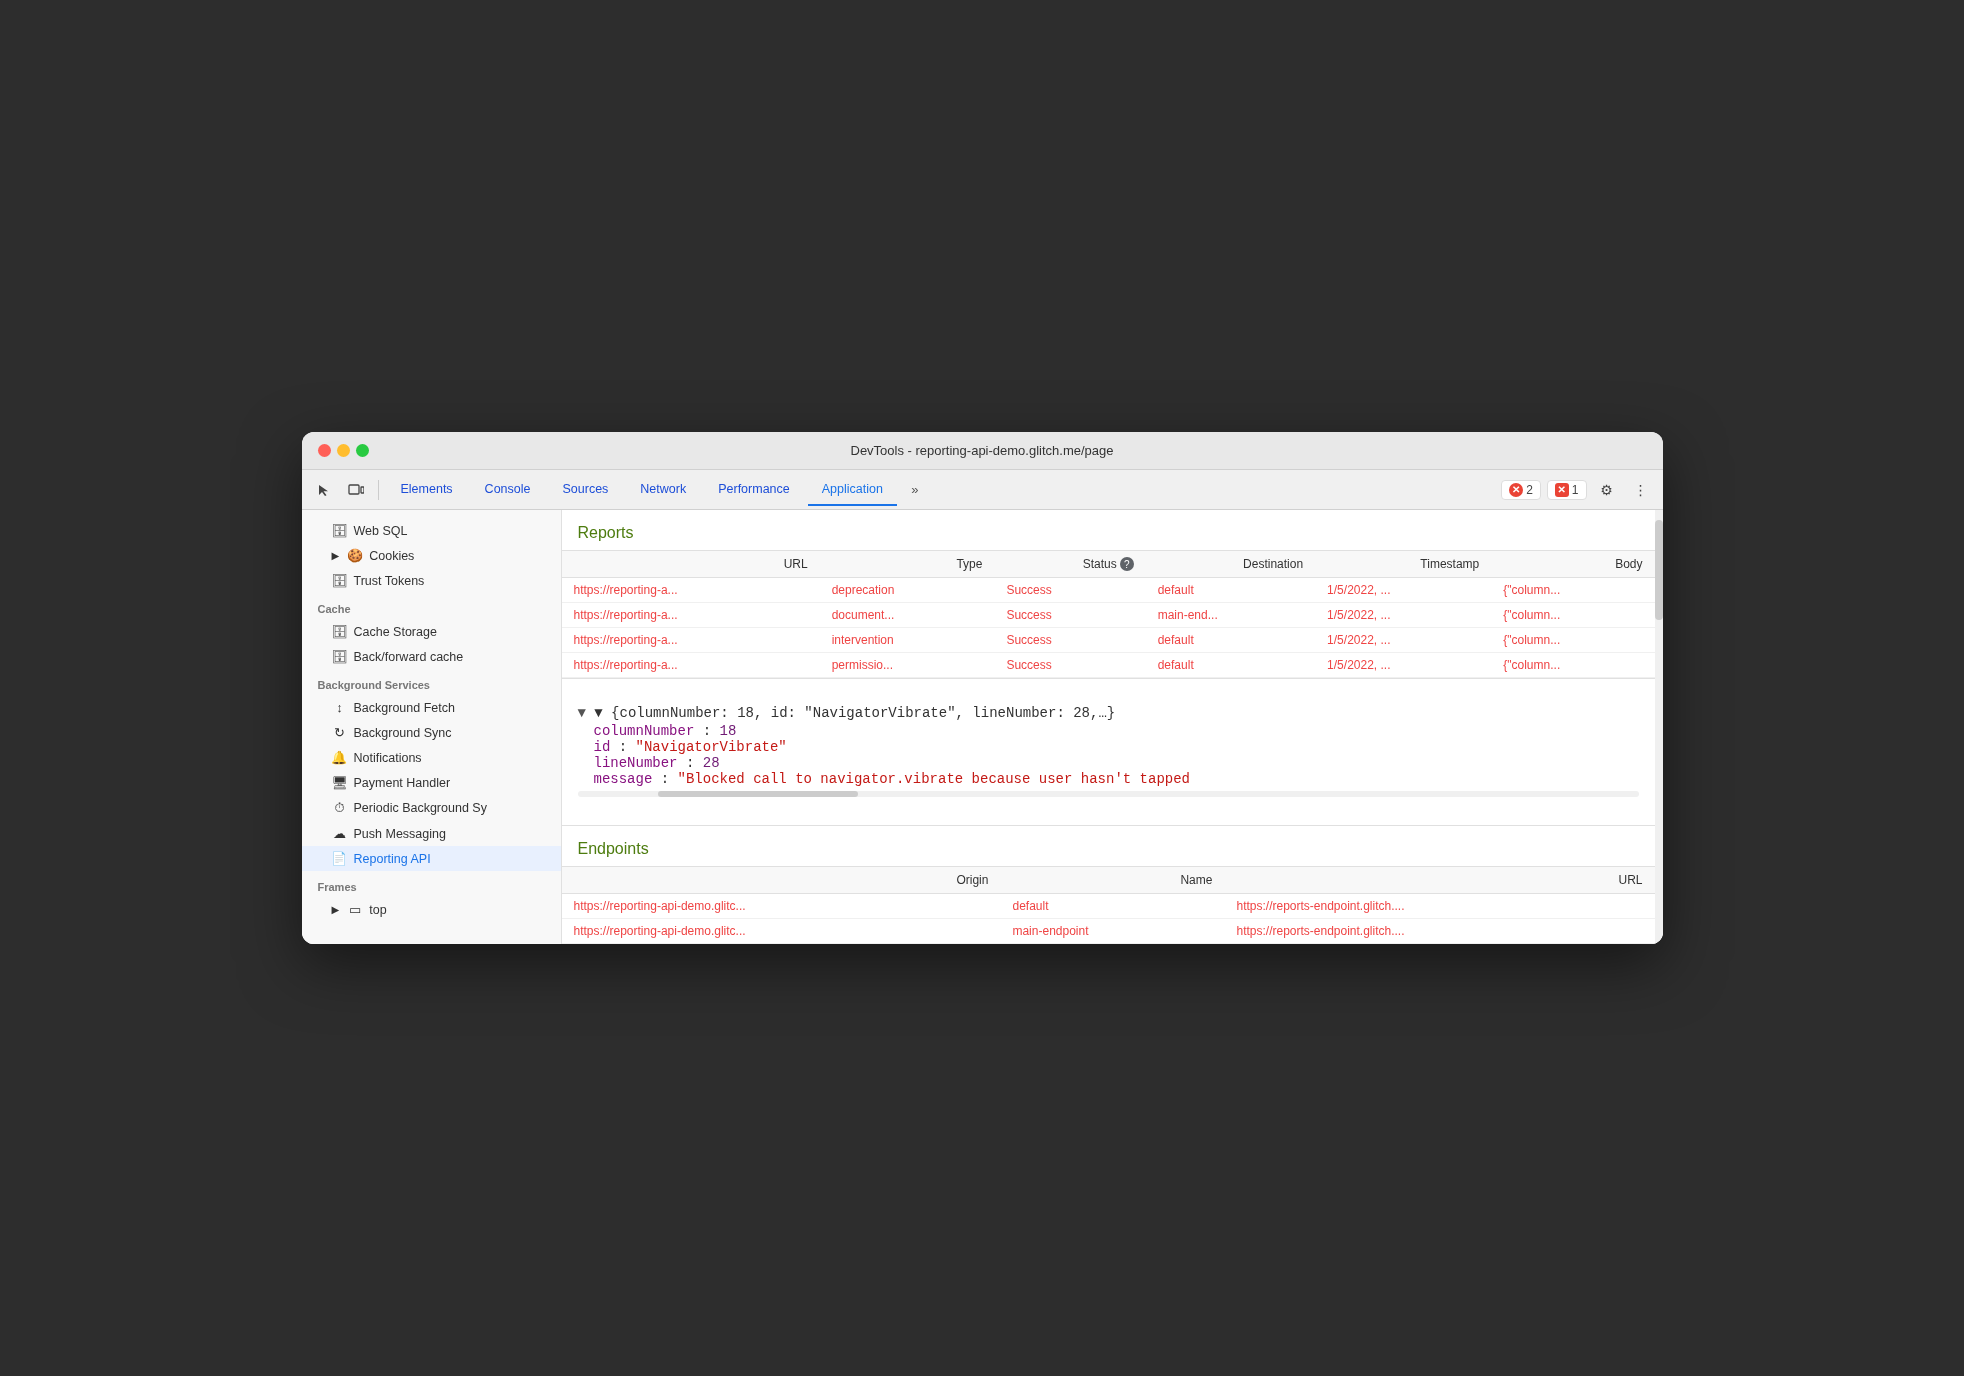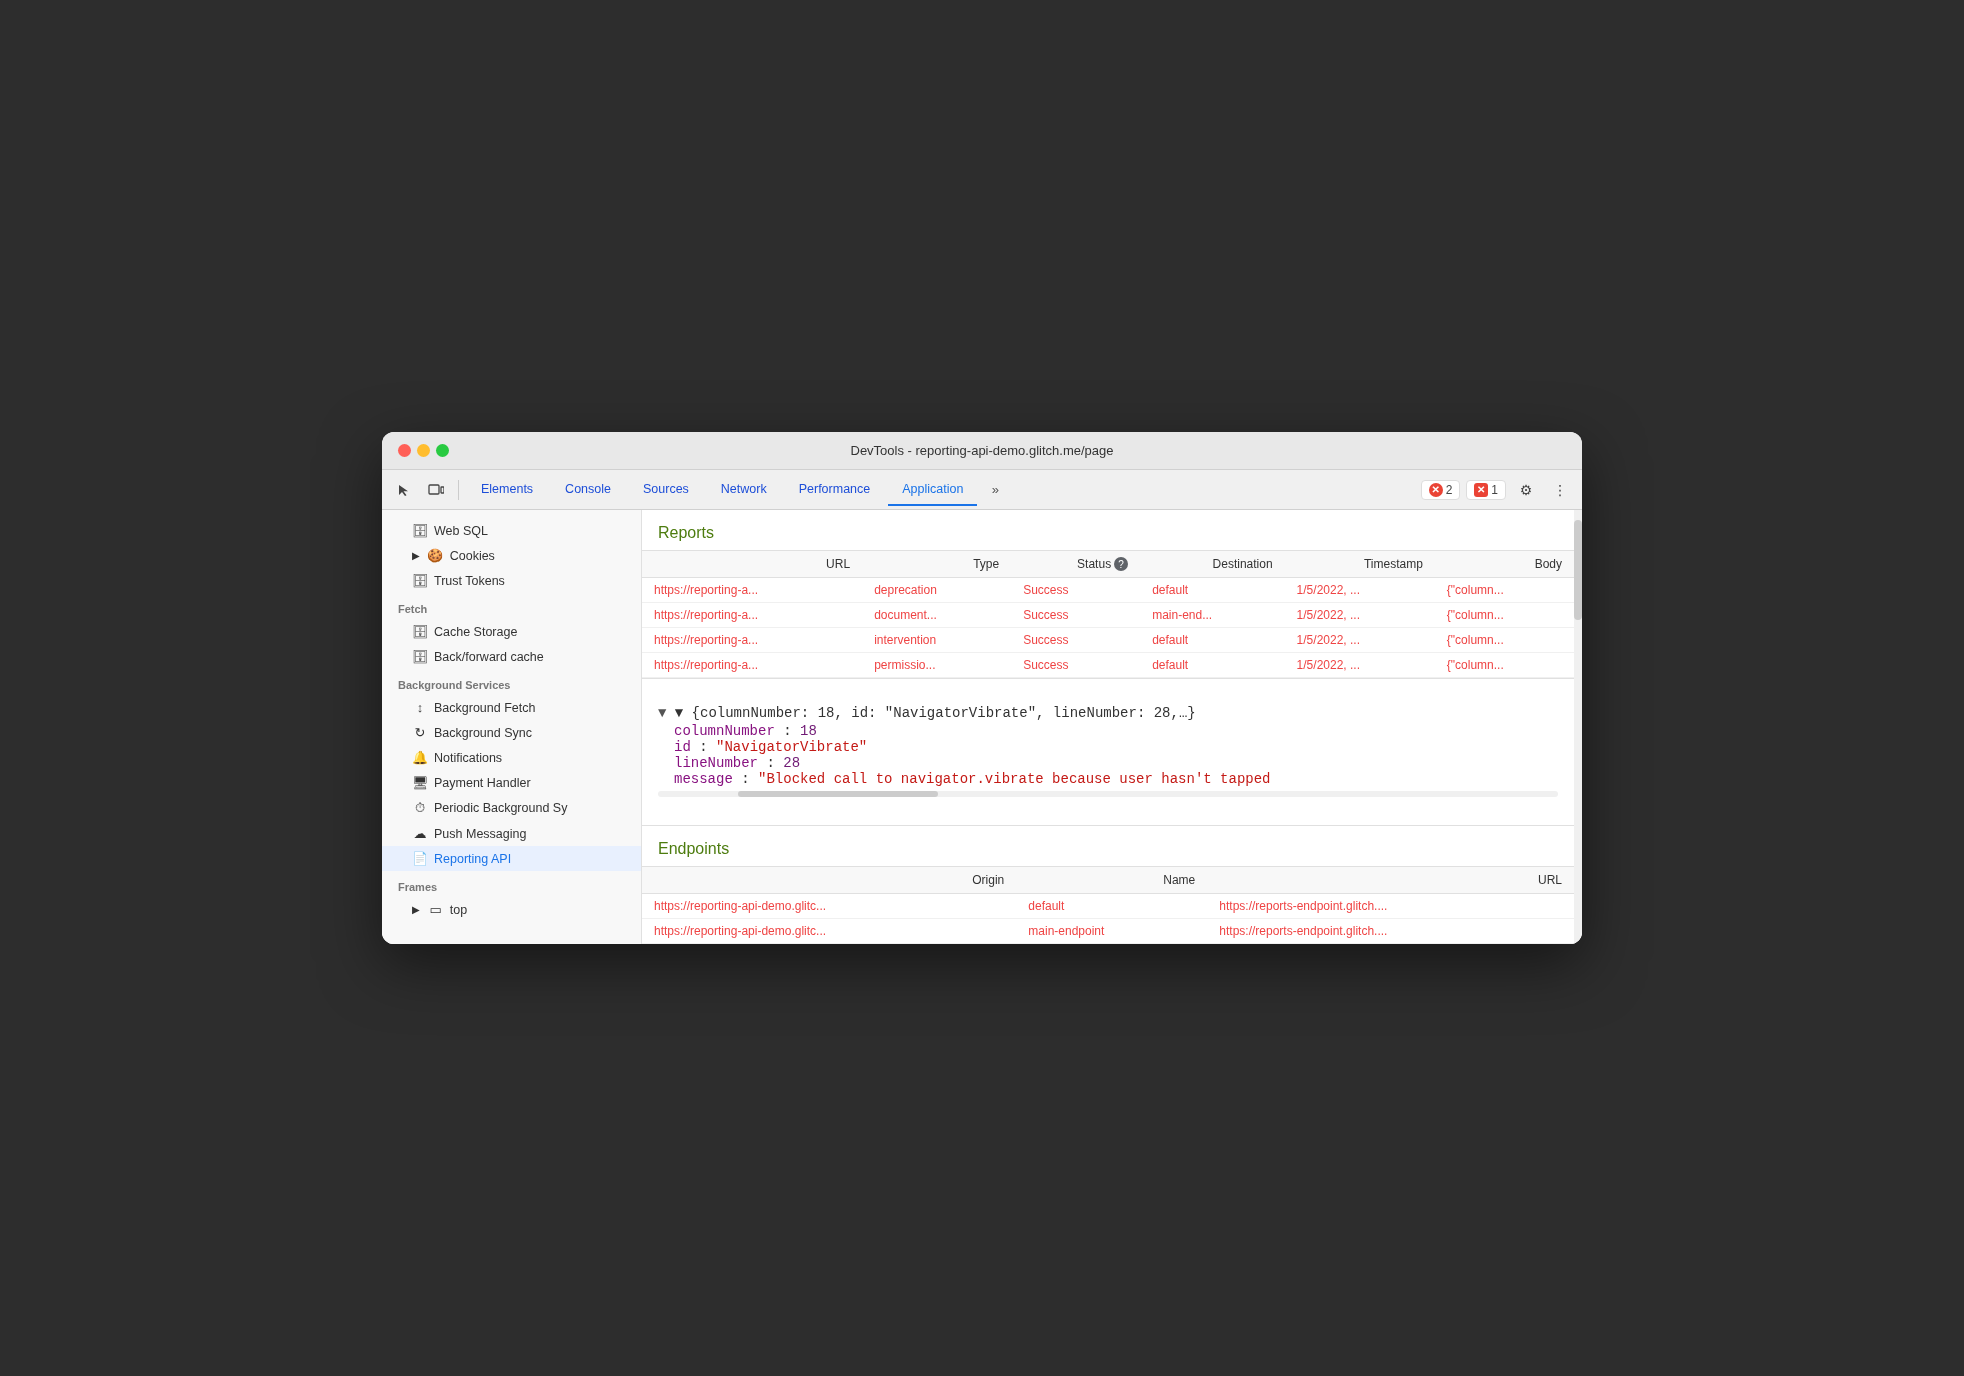--- a/index.html
+++ b/index.html
@@ -6,21 +6,21 @@
     body {
       font-family: -apple-system, BlinkMacSystemFont, 'Segoe UI', sans-serif;
       background: #2d2d2d;
       display: flex;
       align-items: center;
       justify-content: center;
       min-height: 100vh;
       padding: 20px;
     }
     .window {
-      width: 1200px;
+      width: 1361px;
       background: #f5f5f5;
       border-radius: 12px;
       box-shadow: 0 20px 60px rgba(0,0,0,0.5);
       overflow: hidden;
       display: flex;
       flex-direction: column;
     }
     .title-bar {
       background: #e8e8e8;
       padding: 12px 16px;
@@ -326,21 +326,21 @@
       <div class="sidebar-item indent1">
         <span class="sidebar-arrow">▶</span>
         <span class="sidebar-icon">🍪</span>
         <span>Cookies</span>
       </div>
       <div class="sidebar-item indent1">
         <span class="sidebar-icon">🗄</span>
         <span>Trust Tokens</span>
       </div>
 
-      <div class="sidebar-section-label">Fetch</div>
+      <div class="sidebar-section-label">Cache</div>
       <div class="sidebar-item indent1">
         <span class="sidebar-icon">🗄</span>
         <span>Cache Storage</span>
       </div>
       <div class="sidebar-item indent1">
         <span class="sidebar-icon">🗄</span>
         <span>Back/forward cache</span>
       </div>
 
       <div class="sidebar-section-label">Background Services</div>

